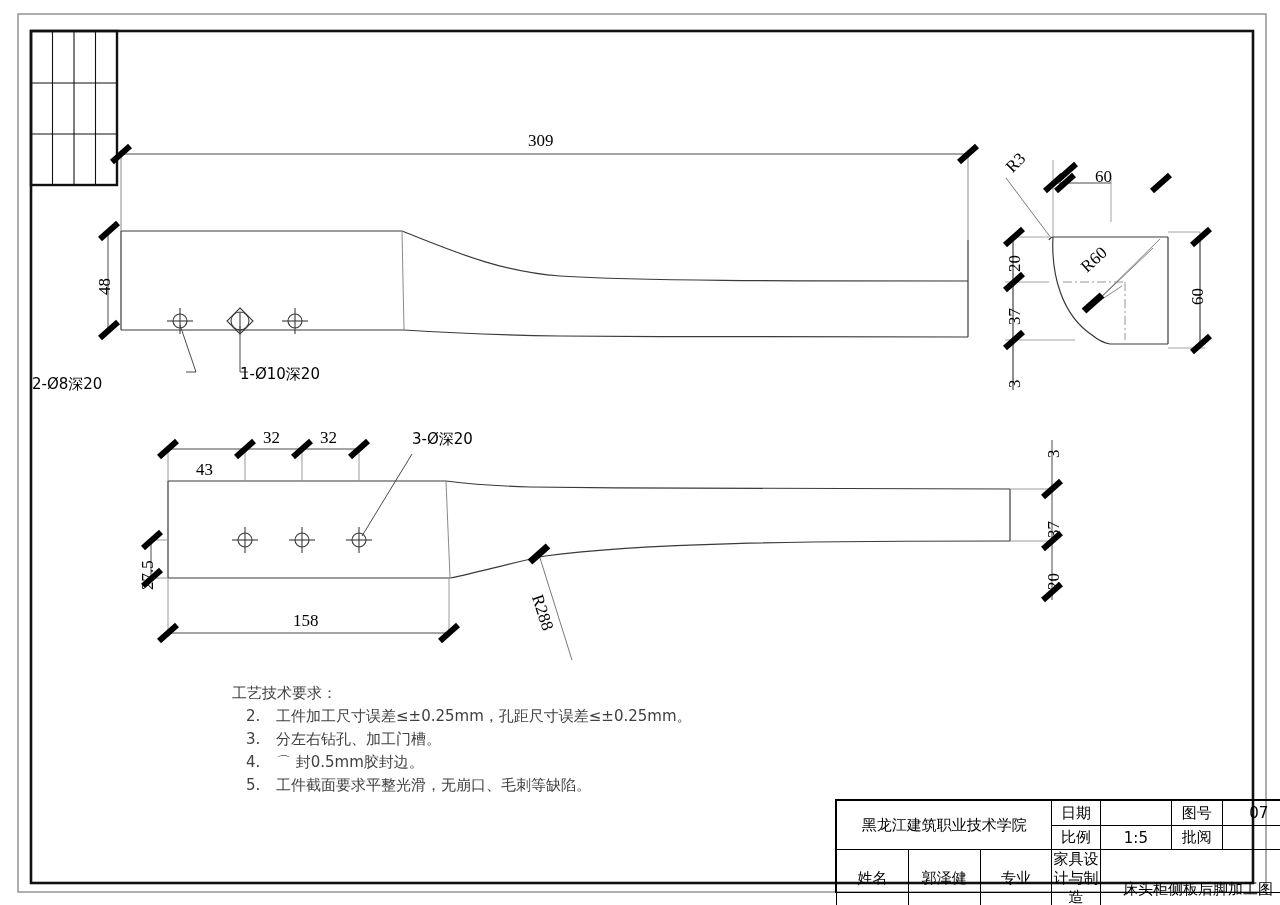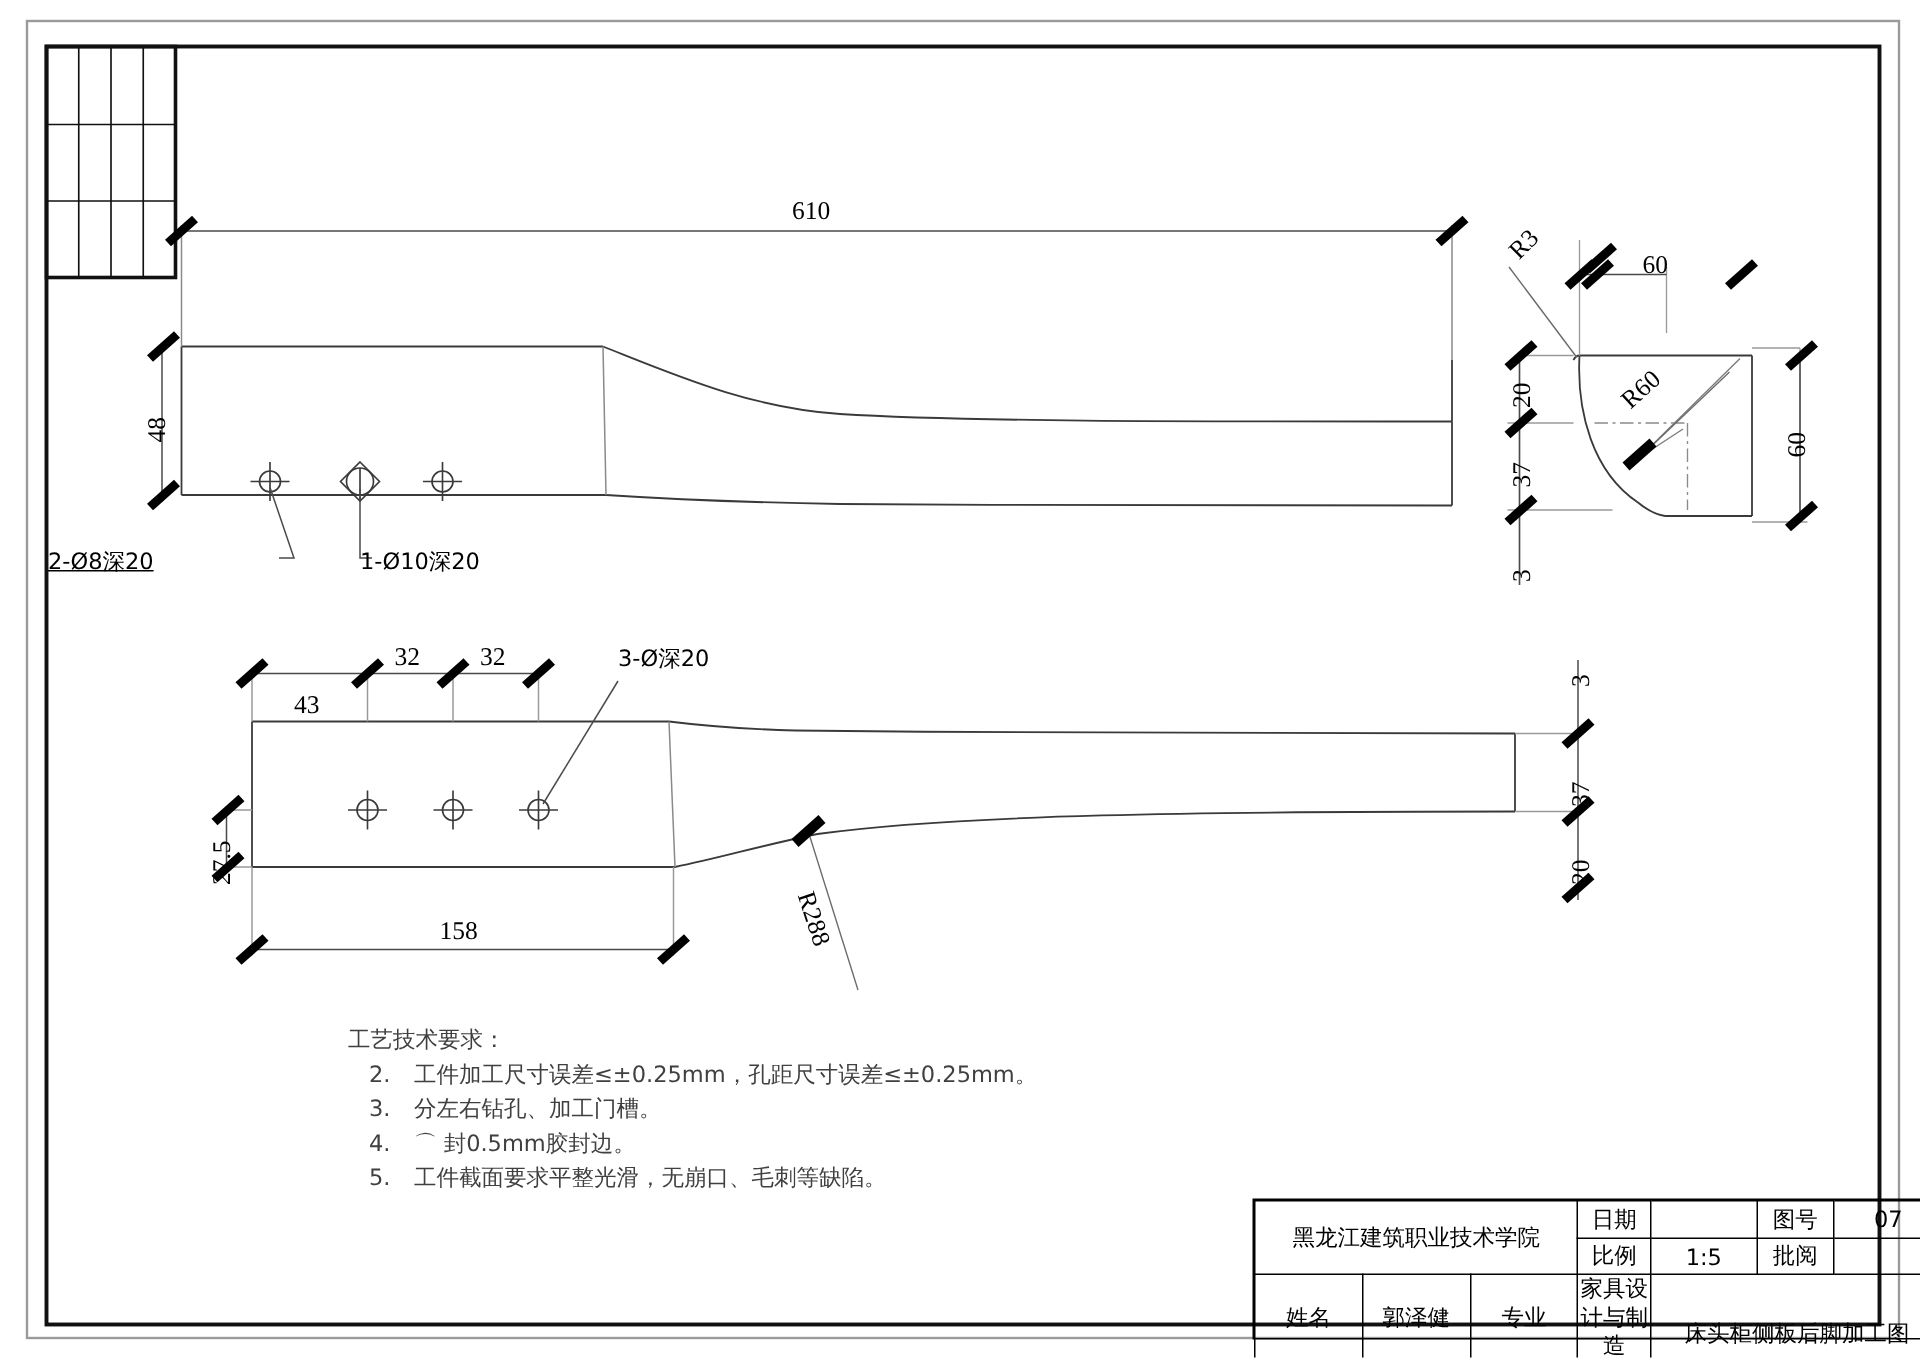--- a/index.html
+++ b/index.html
@@ -306,25 +306,25 @@
       <line x1="1052" y1="440" x2="1052" y2="600"></line>
       <line x1="1010" y1="489" x2="1056" y2="489" stroke="#9a9a9a"></line>
       <line x1="1010" y1="541" x2="1056" y2="541" stroke="#9a9a9a"></line>
       <line x1="1043" y1="497" x2="1061" y2="481" stroke="#000" stroke-width="6"></line>
       <line x1="1043" y1="549" x2="1061" y2="533" stroke="#000" stroke-width="6"></line>
       <line x1="1043" y1="600" x2="1061" y2="584" stroke="#000" stroke-width="6"></line>
     </g>
 
   </svg>
 
-  <div class="txt dimtext" style="left:528px; top:131px;">610</div>
+  <div class="txt dimtext" style="left:528px; top:131px;">309</div>
 
   <div class="txt dimtext rot90" style="left:95px; top:295px;">48</div>
 
-  <div class="txt dimtext-sm cn" style="left:32px; top:365px;text-decoration:underline;">2-Ø8深20</div>
+  <div class="txt dimtext-sm cn" style="left:32px; top:375px;">2-Ø8深20</div>
 
   <div class="txt dimtext-sm cn" style="left:240px; top:365px;">1-Ø10深20</div>
 
   <div class="txt dimtext" style="left:1002px; top:163px; transform: rotate(-45deg); transform-origin: left top;">R3</div>
 
   <div class="txt dimtext" style="left:1077px; top:262px; transform: rotate(-42deg); transform-origin: left top;">R60</div>
 
   <div class="txt dimtext" style="left:1095px; top:167px;">60</div>
 
   <div class="txt dimtext rot90" style="left:1188px; top:305px;">60</div>

